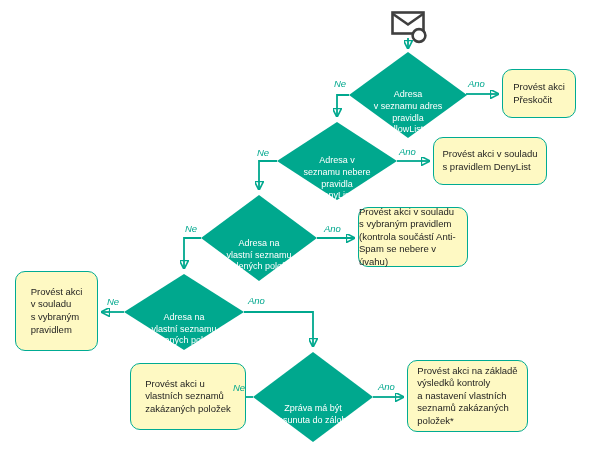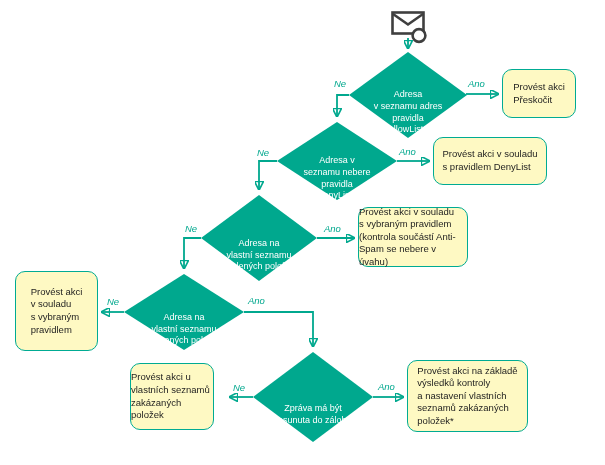--- a/index.html
+++ b/index.html
@@ -36,21 +36,21 @@
   }
   #d1{left:349px;top:52px;width:118px;height:86px;}
   #d2{left:277px;top:122px;width:120px;height:78px;}
   #d3{left:201px;top:195px;width:116px;height:86px;}
   #d4{left:124px;top:274px;width:120px;height:76px;}
   #d5{left:253px;top:352px;width:120px;height:90px;justify-content:center;}
   #b1{left:502px;top:69px;width:74px;height:49px;}
   #b2{left:433px;top:137px;width:114px;height:48px;}
   #b3{left:358px;top:207px;width:110px;height:60px;}
   #b4{left:15px;top:271px;width:83px;height:80px;}
-  #b5{left:130px;top:363px;width:84px;height:67px;}
+  #b5{left:130px;top:363px;width:116px;height:67px;}
   #b6{left:407px;top:360px;width:121px;height:72px;}
   #mail{position:absolute;left:390px;top:10px;width:38px;height:34px;}
   #lbl-ne-1{left:334px;top:79px;}  #lbl-ano-1{left:468px;top:79px;}
   #lbl-ne-2{left:257px;top:148px;} #lbl-ano-2{left:399px;top:147px;}
   #lbl-ne-3{left:185px;top:224px;} #lbl-ano-3{left:324px;top:224px;}
   #lbl-ne-4{left:107px;top:297px;} #lbl-ano-4{left:248px;top:296px;}
   #lbl-ne-5{left:233px;top:383px;} #lbl-ano-5{left:378px;top:382px;}
 </style>
 </head>
 <body>

